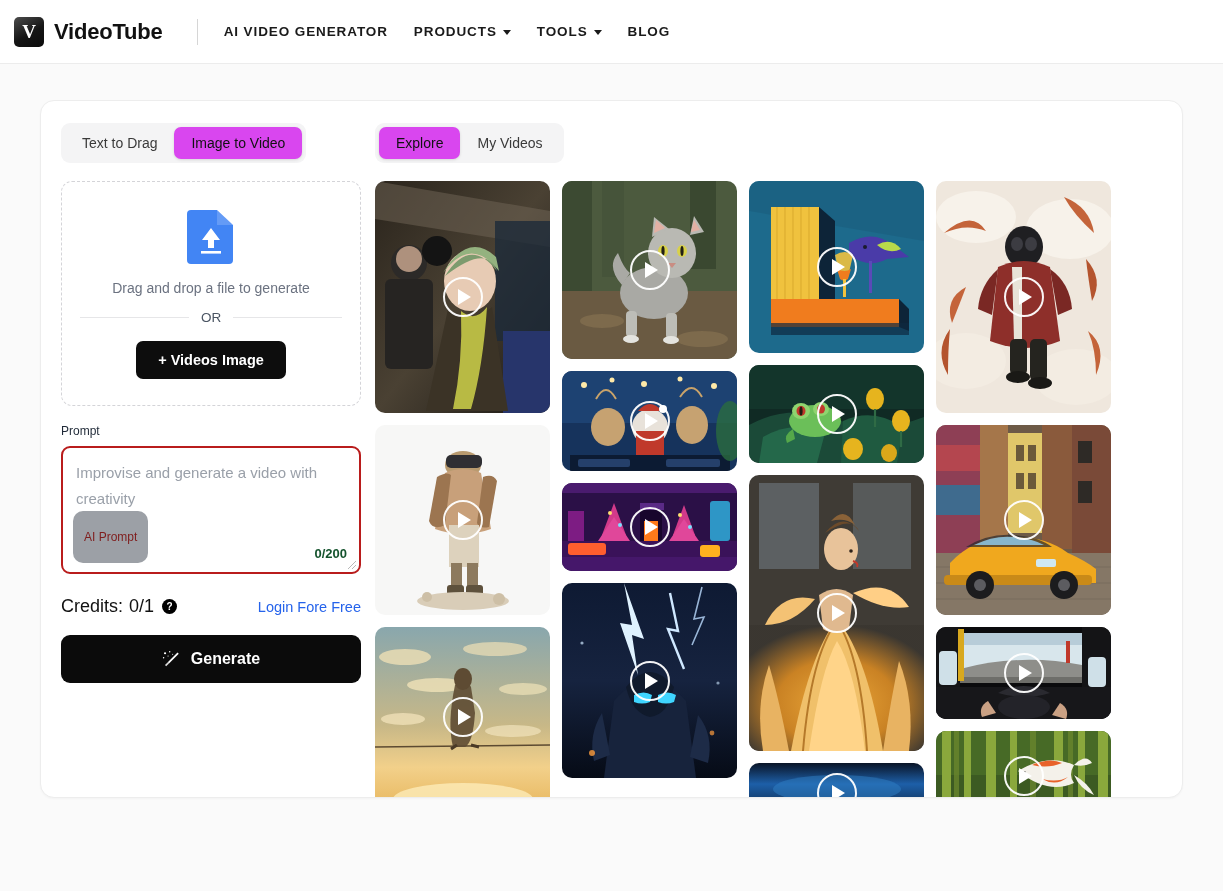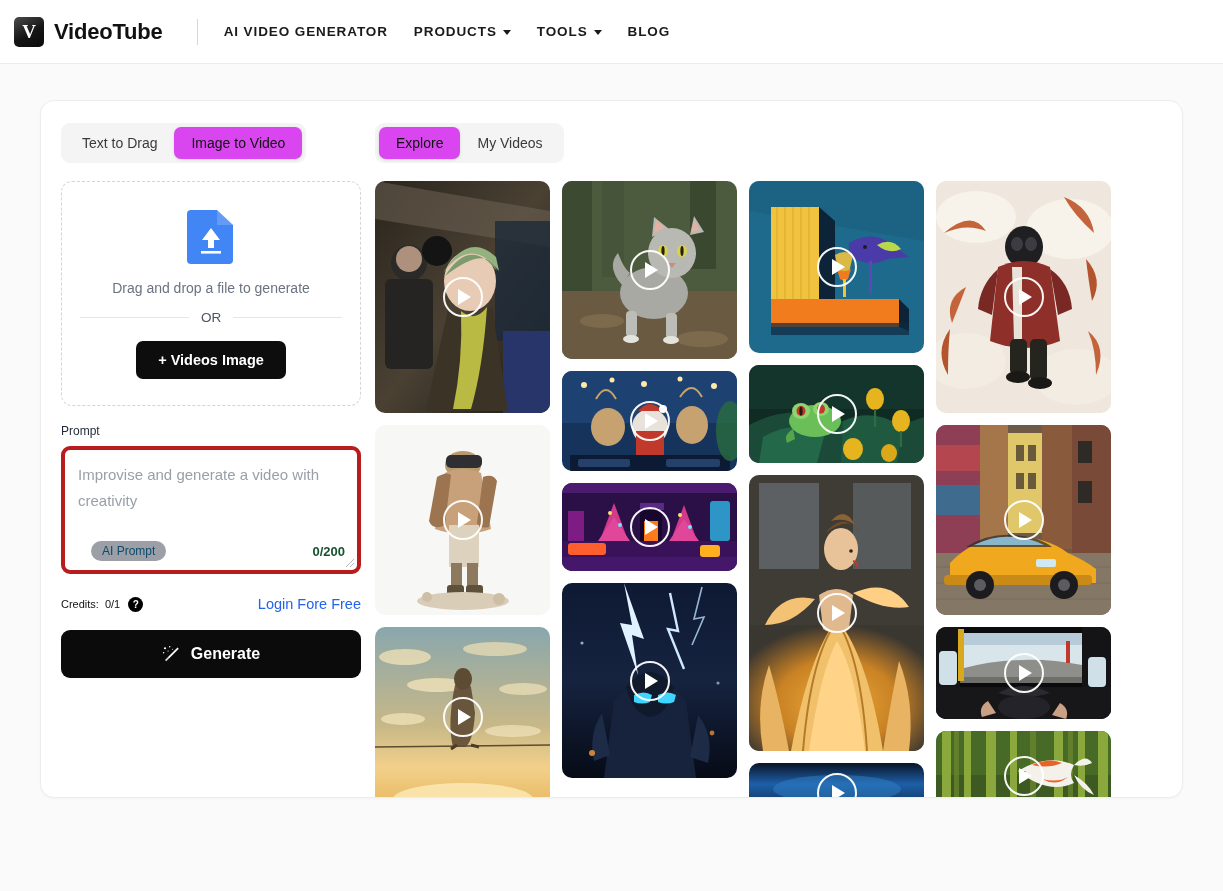--- a/index.html
+++ b/index.html
@@ -103,45 +103,45 @@
   .or-line { flex: 1; height: 1px; background: #e6e6e8; }
   .or-label { font-size: 13.5px; color: #4b5563; }
   .btn-choose {
     background: #0d0d0d; color: #fff; border: none; border-radius: 7px;
     padding: 11px 22px; font-size: 14.5px; font-weight: 700; cursor: pointer;
     font-family: "Liberation Sans", sans-serif;
   }
 
   .field-label { font-size: 12px; color: #1f2937; margin-bottom: 8px; }
   .prompt-wrap {
-    position: relative; border: 4px solid #b91c1c; border-radius: 9px;
+    position: relative; border: 2px solid #b91c1c; border-radius: 9px;
     height: 128px; margin-bottom: 22px; background: #fff;
   }
   .prompt-text {
     position: absolute; left: 13px; right: 13px; top: 12px;
     font-size: 15px; color: #9aa0a9; line-height: 1.75;
   }
   .ai-badge {
     position: absolute; left: 10px; bottom: 9px;
-    background: #9ca0a6; color: #0c4a6e; border-radius: 10px;
-    padding: 3px 11px; font-size: 12px; cursor: pointer; margin-left: 16px;
+    background: #9ca0a6; color: #7f1d1d; border-radius: 10px;
+    padding: 19px 11px; font-size: 12px; cursor: pointer;
   }
   .char-count {
     position: absolute; right: 12px; bottom: 11px;
     font-size: 13px; color: #14532d; font-weight: bold;
   }
   .resize-grip {
     position: absolute; right: 2px; bottom: 2px;
     width: 10px; height: 10px; pointer-events: none;
   }
 
   .credits-row {
     display: flex; align-items: center; margin-bottom: 18px;
   }
-  .credits-label { font-size: 11px; color: #111; }
+  .credits-label { font-size: 18px; color: #111; }
   .help-icon {
     width: 15px; height: 15px; border-radius: 50%; background: #000;
     color: #fff; font-size: 10px; font-weight: 700;
     display: inline-flex; align-items: center; justify-content: center;
     margin-left: 8px; cursor: pointer; font-family: "Liberation Sans", sans-serif;
   }
   .login-free {
     margin-left: auto; color: #2563eb; font-size: 14.5px;
     cursor: pointer; text-decoration: none;
   }

